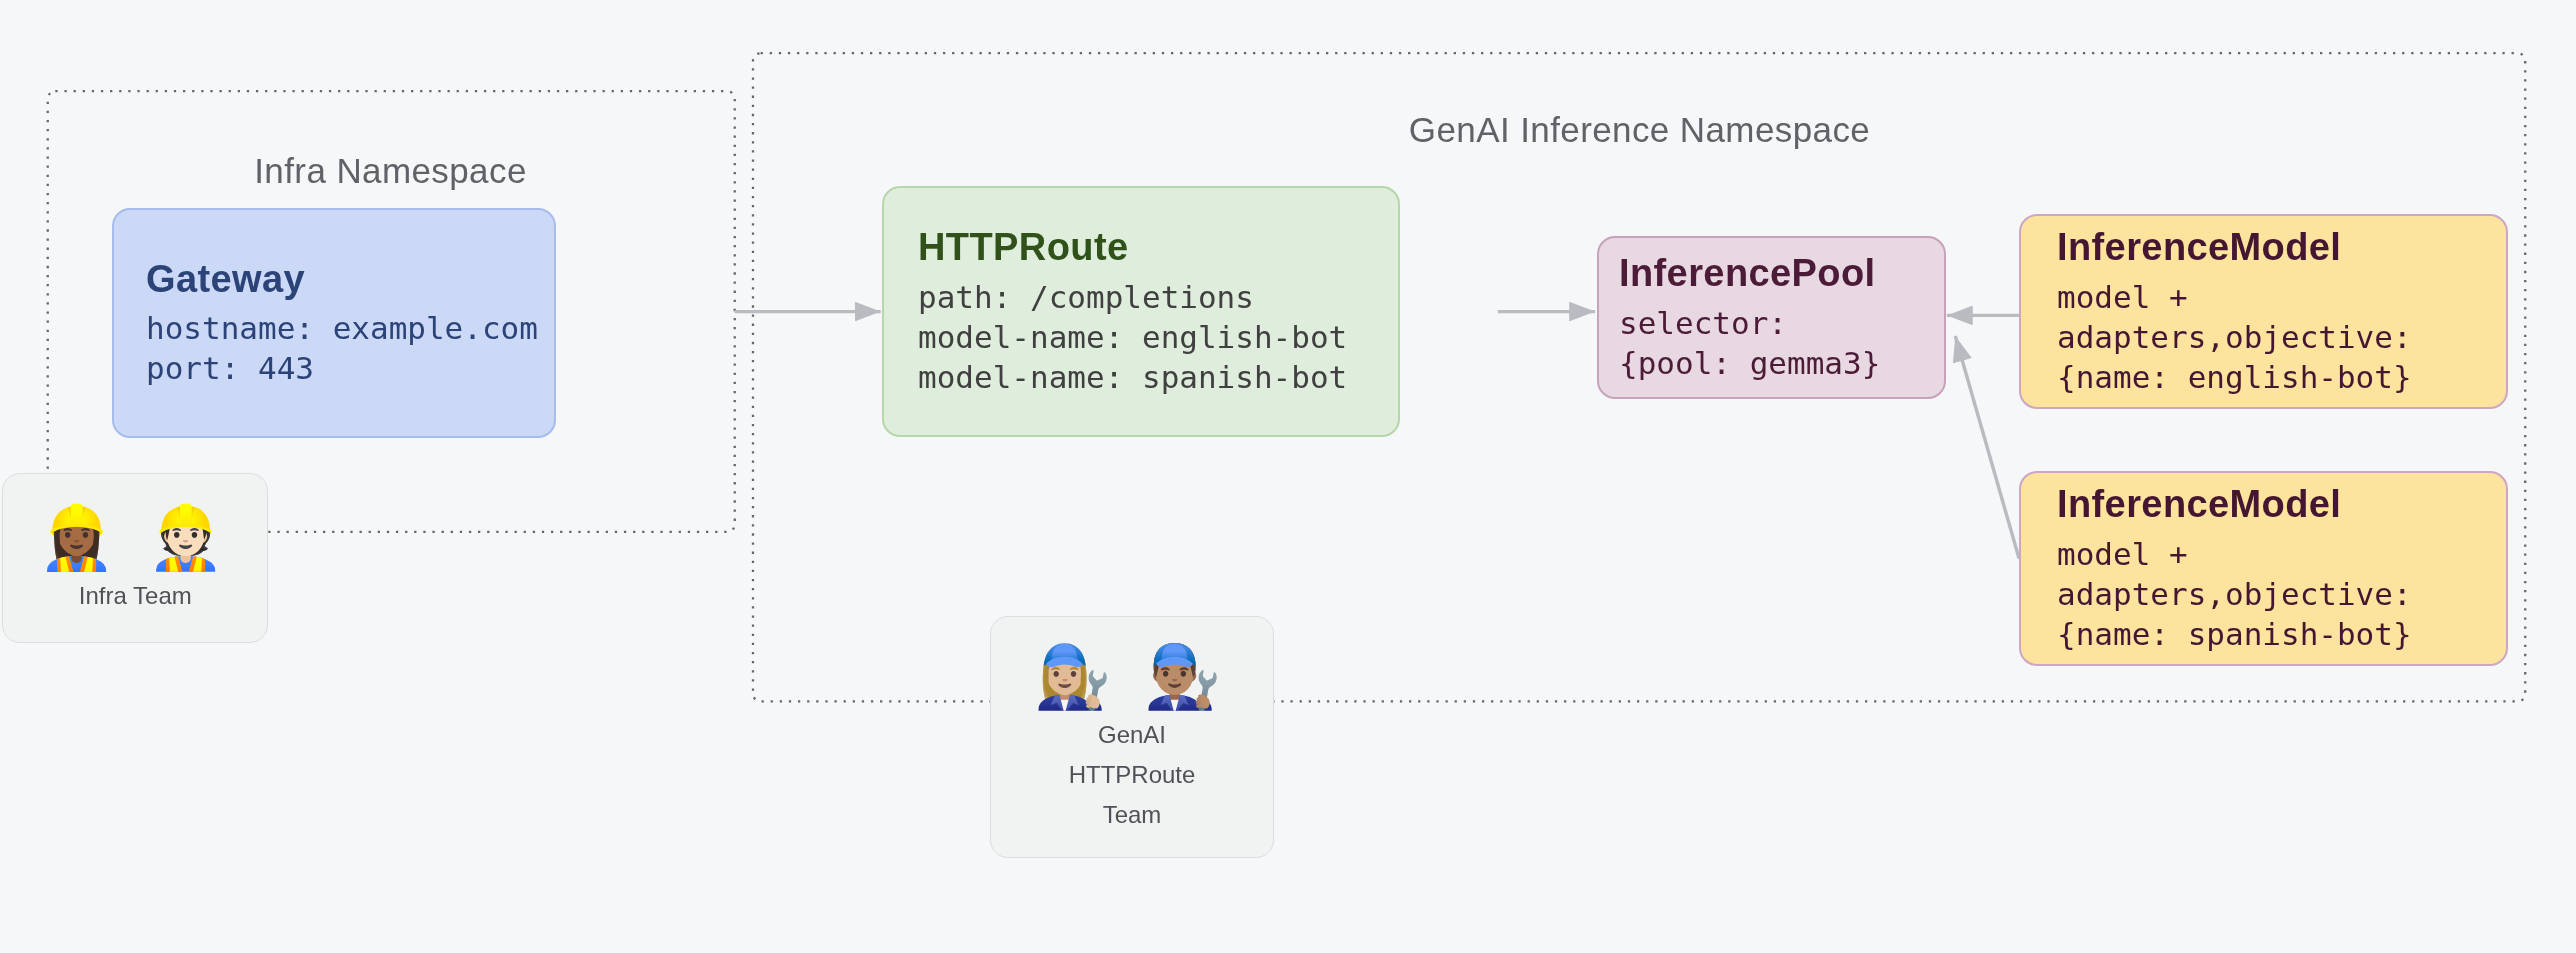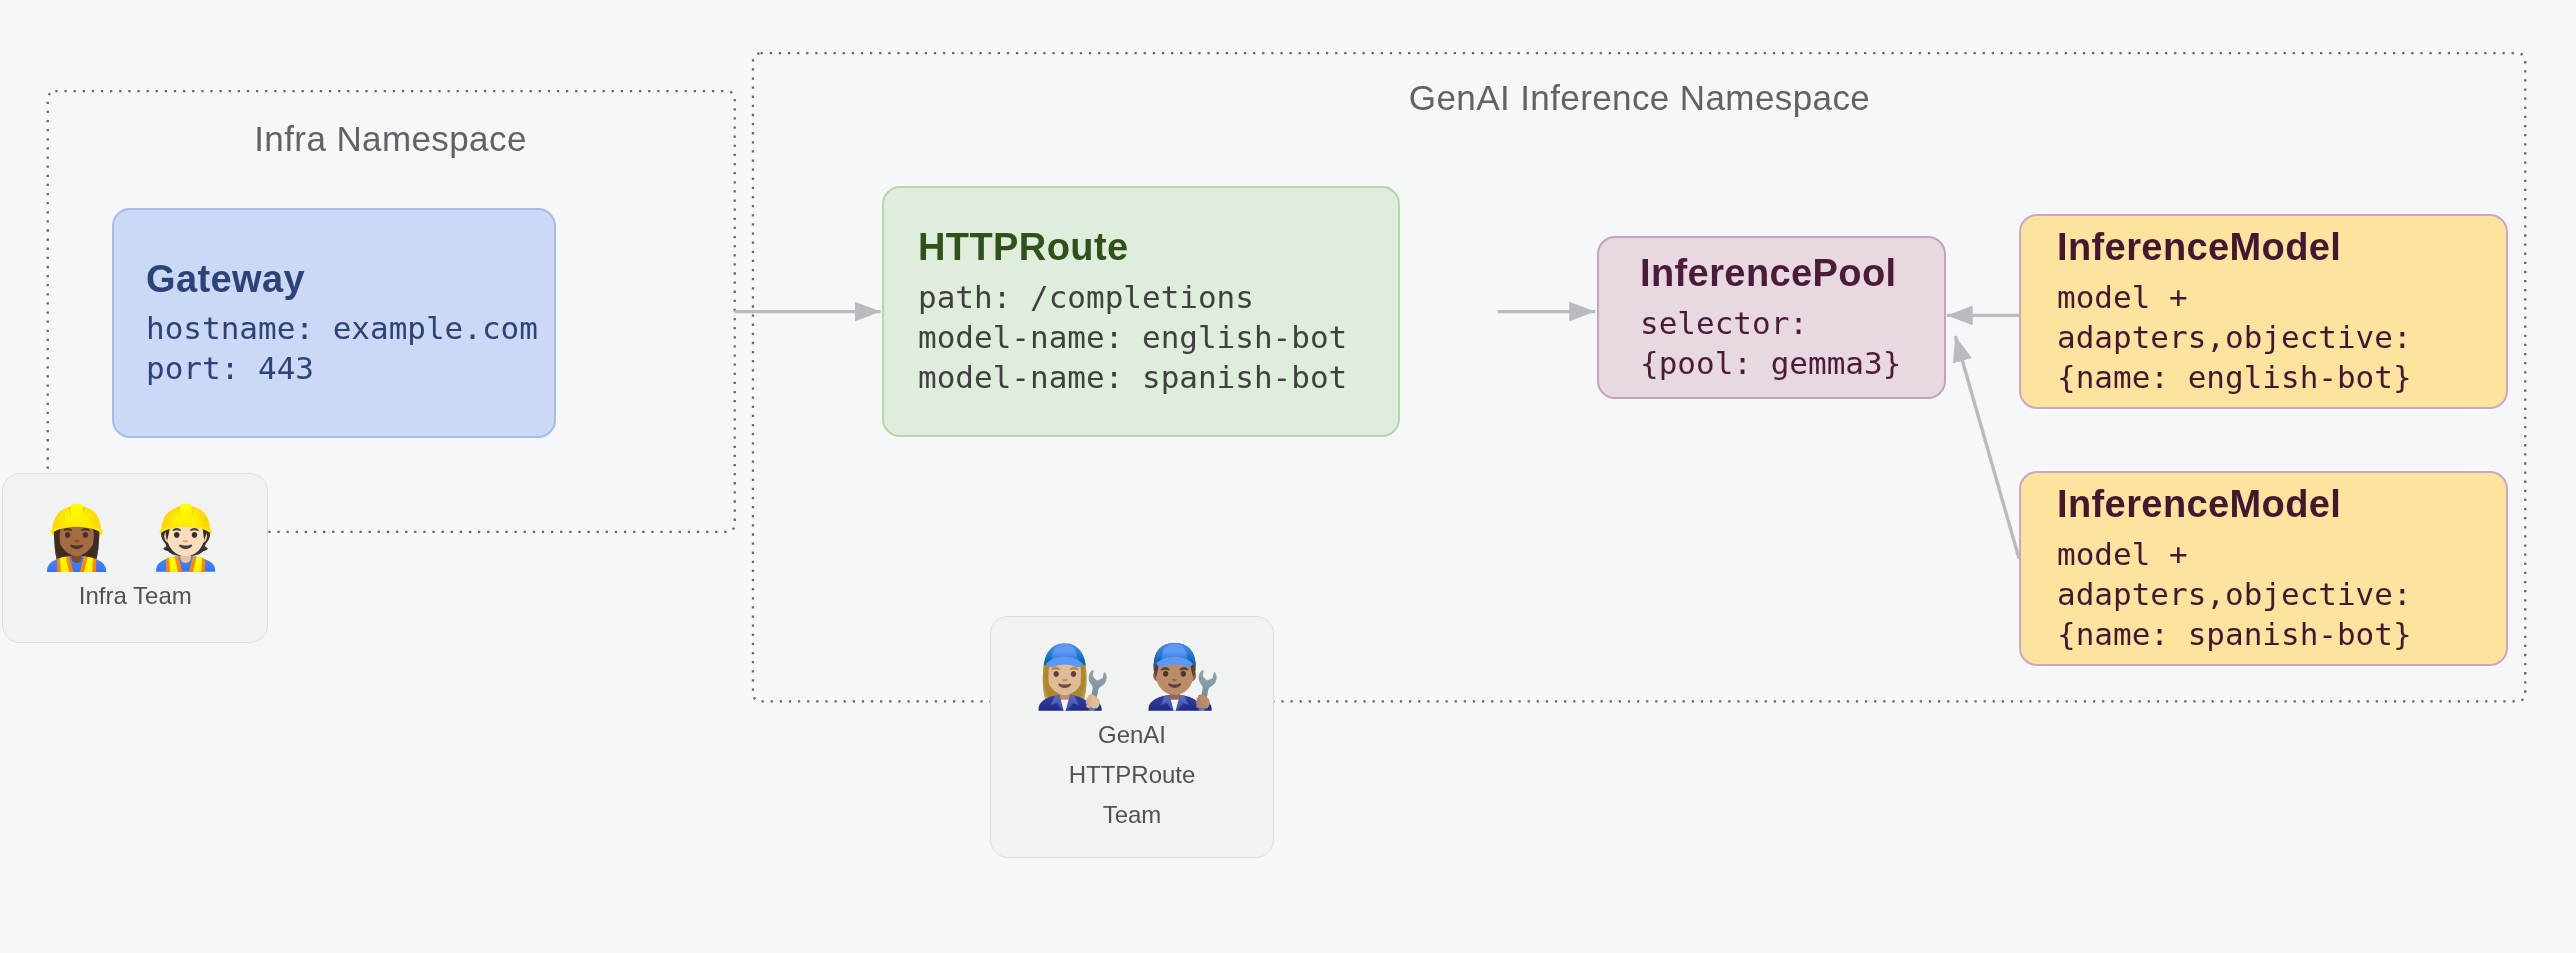--- a/index.html
+++ b/index.html
@@ -18,20 +18,21 @@
     z-index: 1;
   }
 
   .ns-title {
     position: absolute;
     z-index: 2;
     text-align: center;
     color: #5f6368;
     font-size: 35px;
     letter-spacing: 0.4px;
+    margin-top: 32px;
   }
   .ns-title.infra { left: 47px; top: 119px; width: 687px; }
   .ns-title.genai { left: 753px; top: 78px; width: 1773px; }
 
   .node {
     position: absolute;
     z-index: 3;
     border-radius: 18px;
     box-sizing: border-box;
     display: flex;
@@ -60,21 +61,21 @@
   .node.httproute {
     left: 882px; top: 186px; width: 518px; height: 251px;
     background: #dfeedc; border: 2.3px solid #b5d7a9;
     padding-left: 34px;
     color: #30511a;
   }
   .node.httproute .code { color: #404040; }
   .node.pool {
     left: 1597px; top: 236px; width: 349px; height: 163px;
     background: #e8d8e1; border: 2.3px solid #c7a2bb;
-    padding-left: 41px;
+    padding-left: 20px;
     color: #4c1b37;
   }
   .node.model-english {
     left: 2019px; top: 214px; width: 489px; height: 195px;
     background: #fce49e; border: 2.3px solid #cda6c3;
     padding-left: 36px;
     color: #451631;
   }
   .node.model-spanish {
     left: 2019px; top: 471px; width: 489px; height: 195px;

